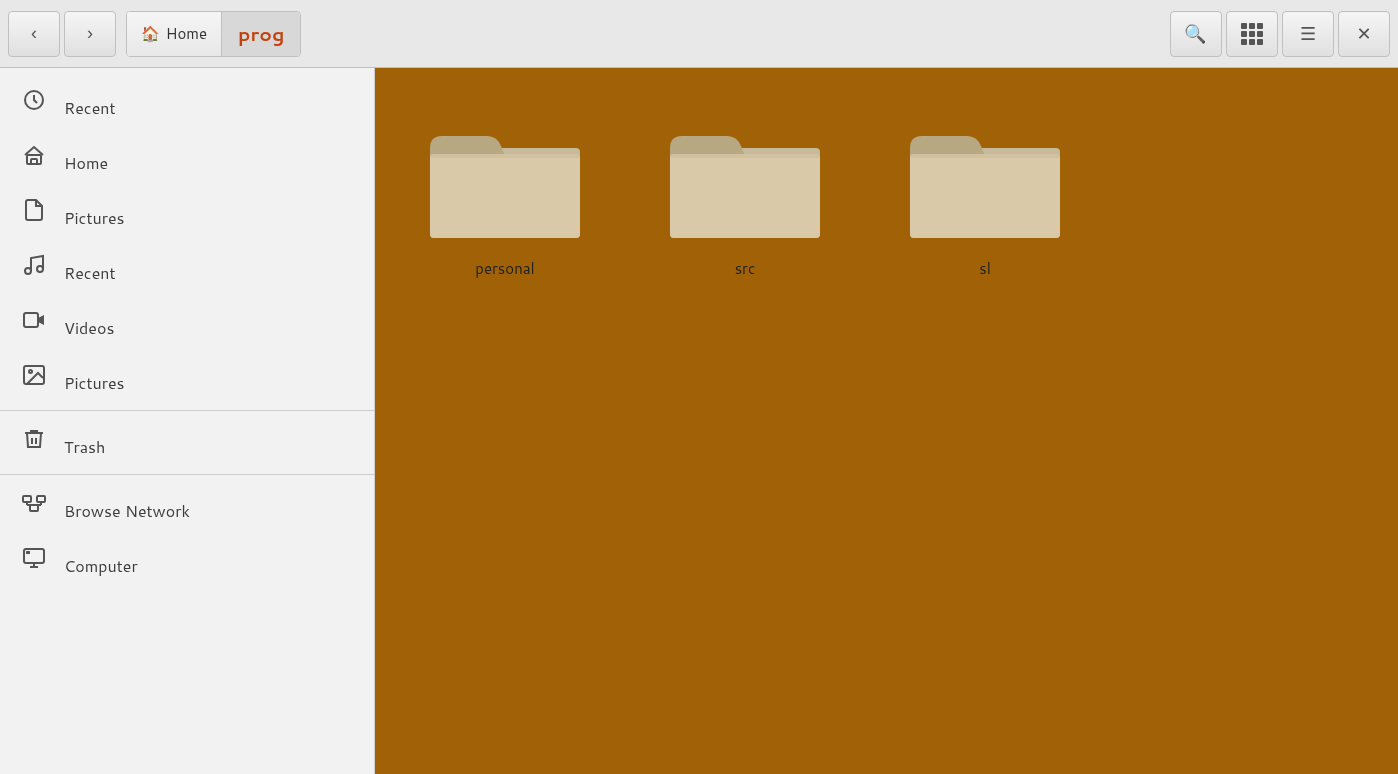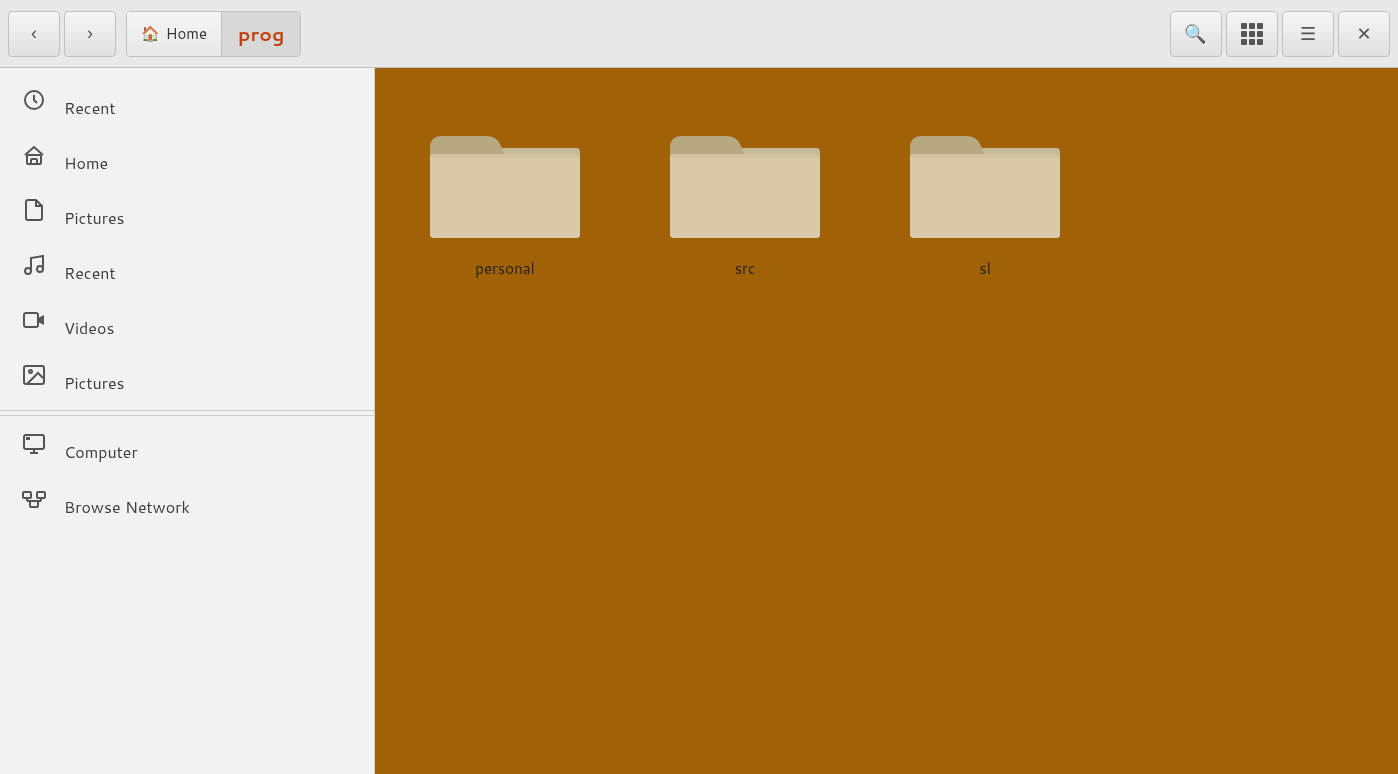--- a/index.html
+++ b/index.html
@@ -285,51 +285,65 @@
           <rect x="2" y="3" width="20" height="18" rx="2"></rect>
           <circle cx="8.5" cy="8.5" r="1.5"></circle>
           <polyline points="21 15 16 10 5 21"></polyline>
         </svg>
       </span>
       <span>Pictures</span>
     </div>
 
     <div class="sidebar-divider"></div>
 
+    <div class="sidebar-item">
+      <span class="sidebar-icon">
+        <svg width="24" height="24" viewBox="0 0 24 24" fill="none" stroke="#555" stroke-width="2">
+          <polyline points="3 6 5 6 21 6"></polyline>
+          <path d="M19 6l-1 14H6L5 6"></path>
+          <path d="M10 11v6"></path>
+          <path d="M14 11v6"></path>
+          <path d="M9 6V4h6v2"></path>
+
+          <line x1="6" y1="6" x2="7" y2="6"></line>
+        </svg>
+      </span>
+      <span>Trash</span>
+    </div>
 
     <div class="sidebar-divider"></div>
-
-    <div class="sidebar-item">
-      <span class="sidebar-icon">
-        <svg width="24" height="24" viewBox="0 0 24 24" fill="none" stroke="#555" stroke-width="2">
-          <rect x="2" y="3" width="20" height="14" rx="2"></rect>
-          <line x1="8" y1="21" x2="16" y2="21"></line>
-          <line x1="12" y1="17" x2="12" y2="21"></line>
-
-          <rect x="4" y="5" width="4" height="3" rx="0.5" fill="#555" stroke="none"></rect>
-        </svg>
-      </span>
-      <span>Computer</span>
-    </div>
 
     <div class="sidebar-item">
       <span class="sidebar-icon">
         <svg width="24" height="24" viewBox="0 0 24 24" fill="none" stroke="#555" stroke-width="2">
           <rect x="1" y="5" width="8" height="6" rx="1"></rect>
           <rect x="15" y="5" width="8" height="6" rx="1"></rect>
           <rect x="8" y="14" width="8" height="6" rx="1"></rect>
           <line x1="5" y1="11" x2="5" y2="14"></line>
           <line x1="19" y1="11" x2="19" y2="14"></line>
           <line x1="5" y1="14" x2="19" y2="14"></line>
           <line x1="12" y1="14" x2="12" y2="14"></line>
         </svg>
       </span>
       <span>Browse Network</span>
     </div>
 
+    <div class="sidebar-item">
+      <span class="sidebar-icon">
+        <svg width="24" height="24" viewBox="0 0 24 24" fill="none" stroke="#555" stroke-width="2">
+          <rect x="2" y="3" width="20" height="14" rx="2"></rect>
+          <line x1="8" y1="21" x2="16" y2="21"></line>
+          <line x1="12" y1="17" x2="12" y2="21"></line>
+
+          <rect x="4" y="5" width="4" height="3" rx="0.5" fill="#555" stroke="none"></rect>
+        </svg>
+      </span>
+      <span>Computer</span>
+    </div>
+
   </div>
 
   <div id="content">
     <div class="folder-grid">
 
       <div class="folder-item">
         <svg class="folder-svg" viewBox="0 0 160 140">
 
           <rect x="5" y="40" width="150" height="90" rx="4" fill="#c8b99a"></rect>
 

